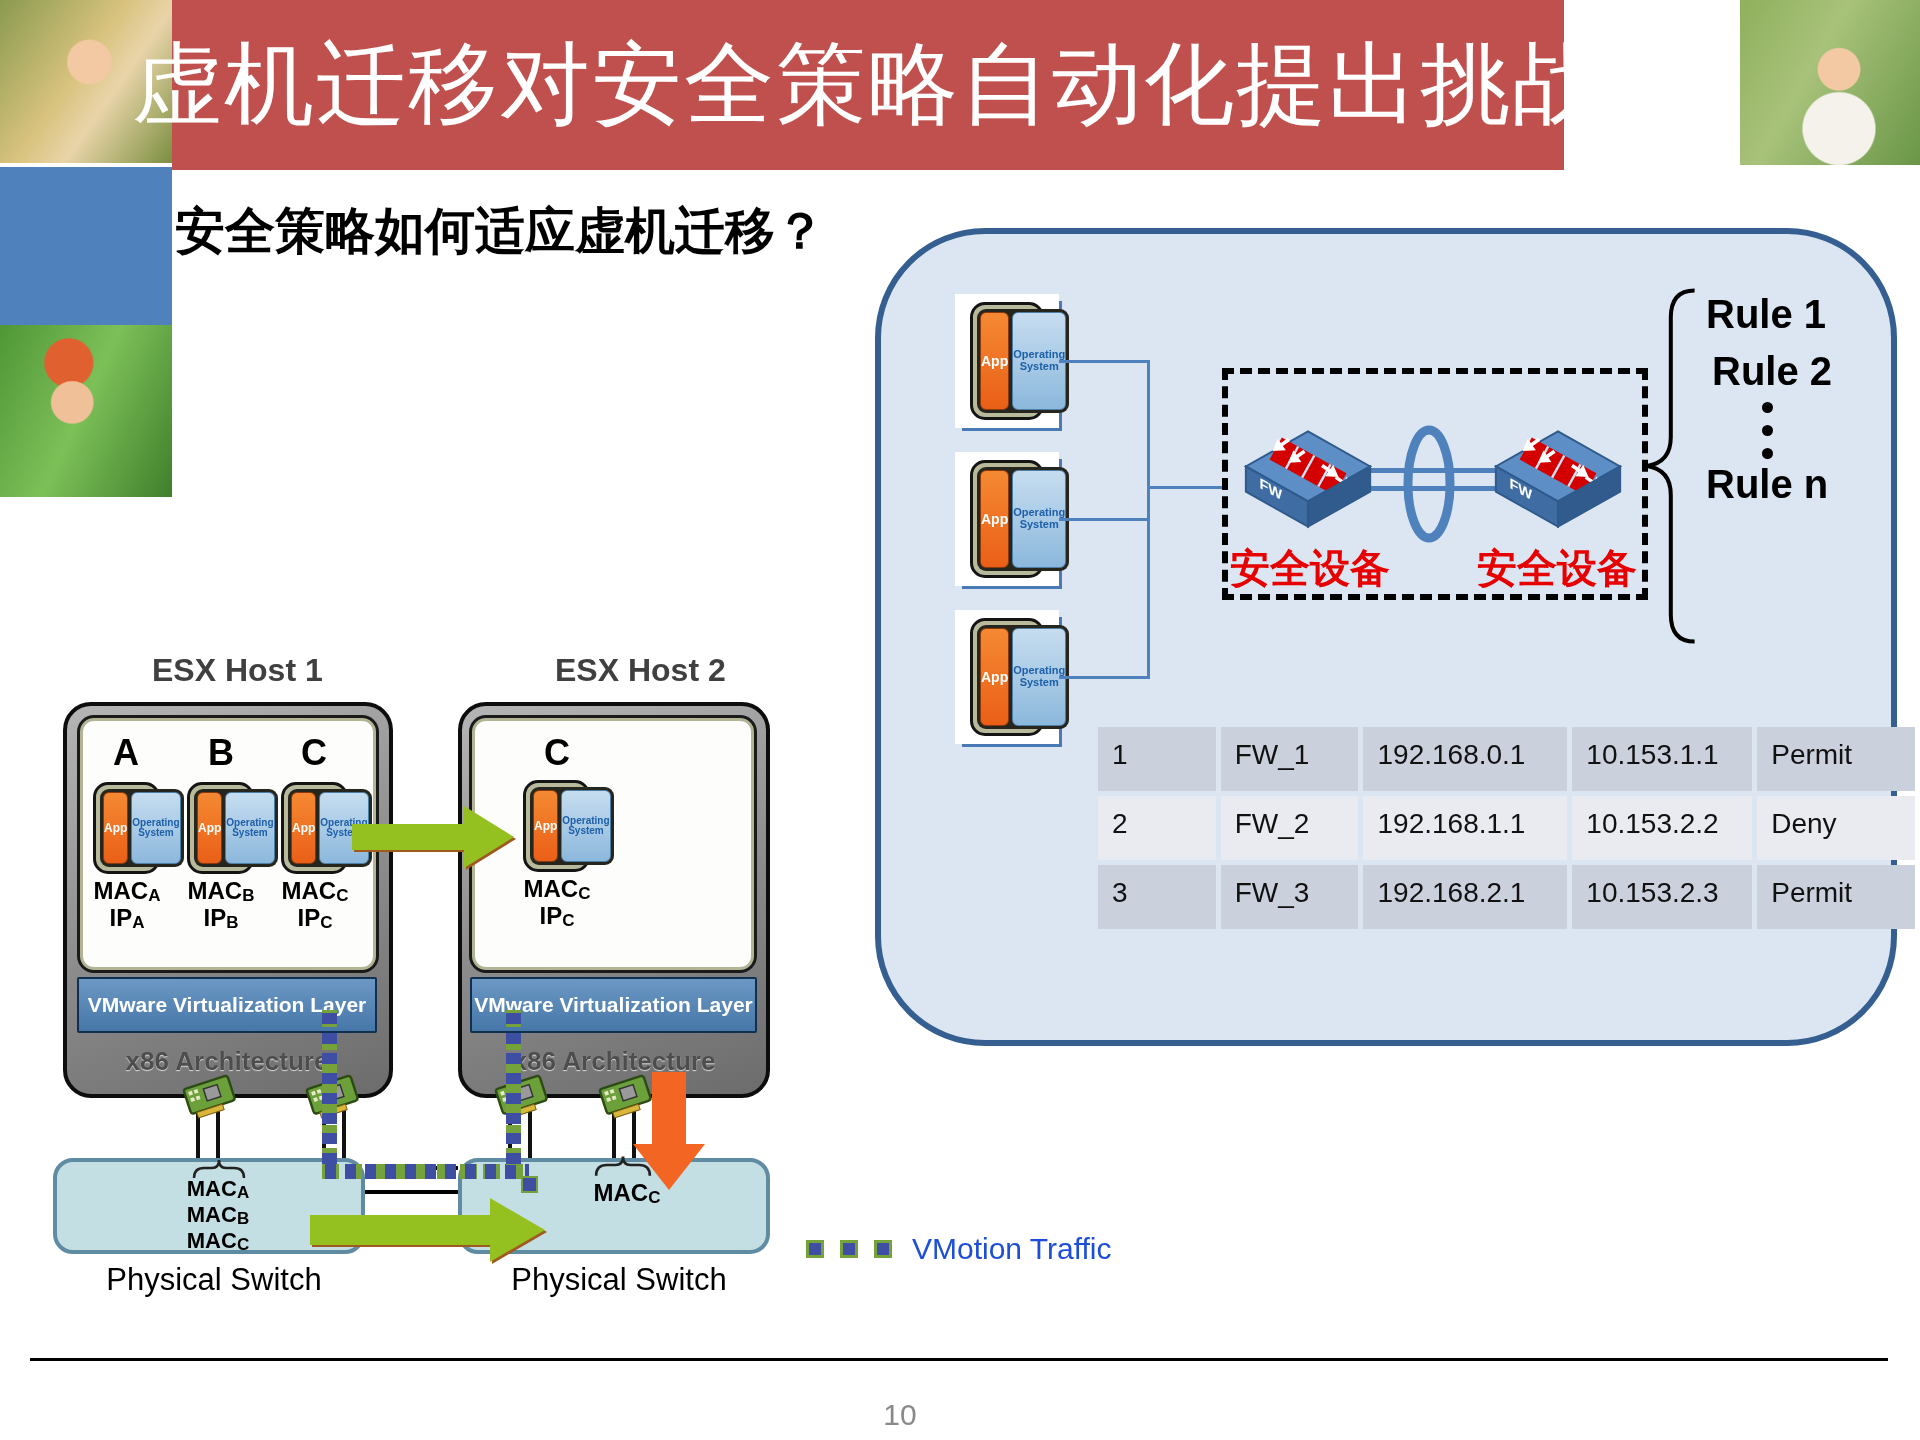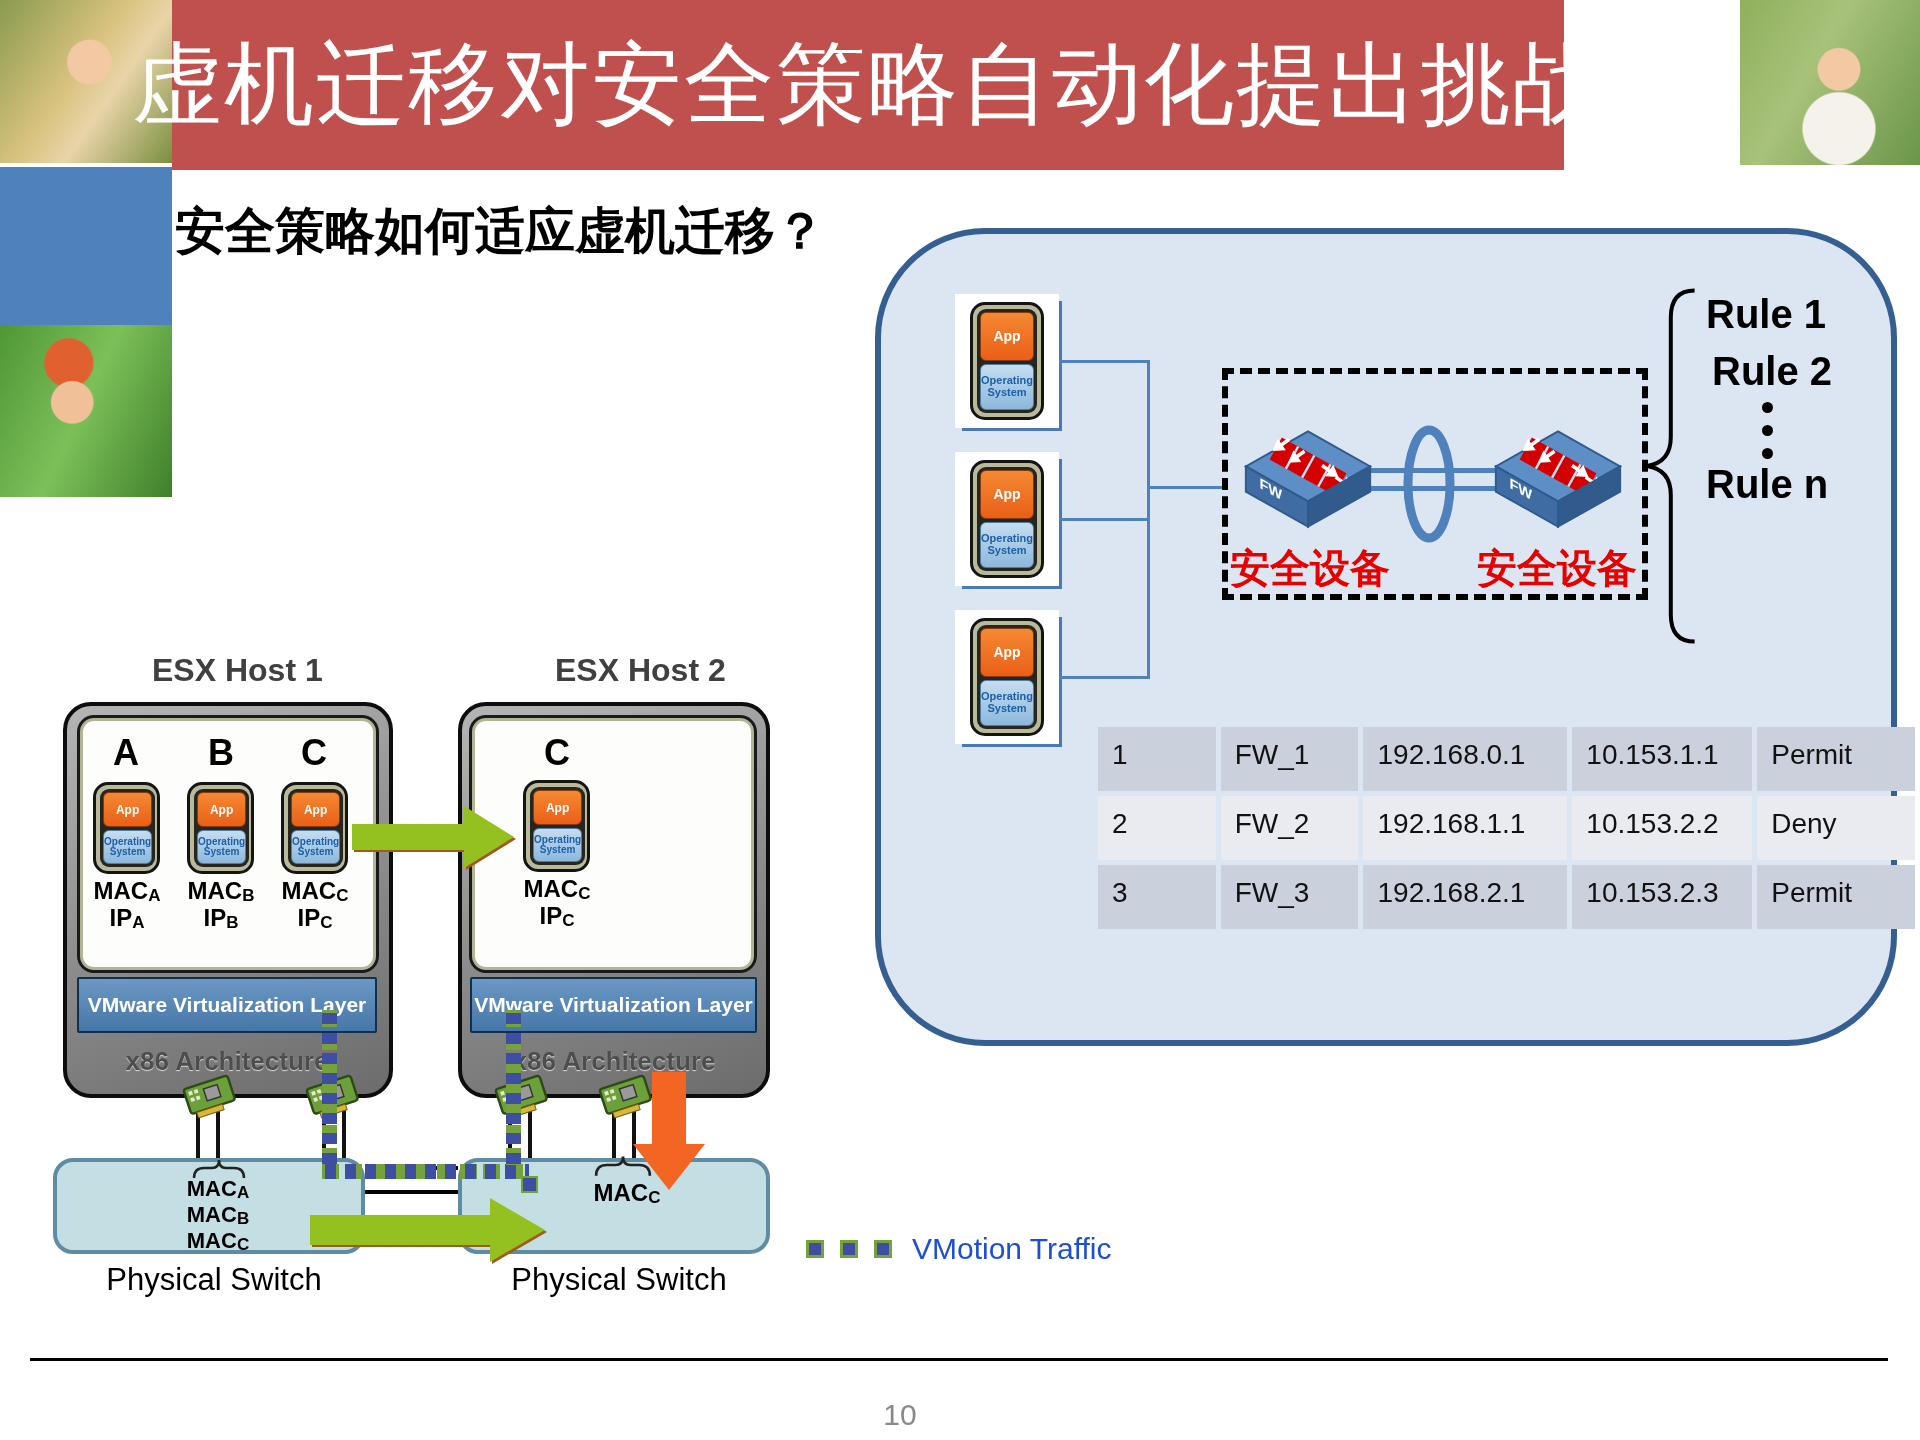--- a/index.html
+++ b/index.html
@@ -26,21 +26,21 @@
             font-family:"Liberation Serif","DejaVu Serif",serif;}
   
   .panel{left:875px;top:228px;width:1022px;height:818px;box-sizing:border-box;
          background:#DCE6F2;border:6px solid #365F91;border-radius:110px;}
   .vm-tile{width:104px;height:134px;background:#fff;box-shadow:5px 5px 0 -2px #4a7ab5;
            display:flex;align-items:center;justify-content:center;}
   
   .vm-icon{box-sizing:border-box;background:#b9b99c;border:3px solid #141414;border-radius:15px;
            padding:4px;display:flex;}
   .vm-icon-in{flex:1;background:#26261e;border-radius:9px;padding:3px;display:flex;
-              flex-direction:column;gap:3px;}
+              flex-direction:row;gap:3px;}
   .vm-app{flex:1.05;background:linear-gradient(#f58933,#ea5f17);border:1px solid #8a3a0a;
           border-radius:6px;color:#fff;font-weight:bold;display:flex;align-items:center;
           justify-content:center;}
   .vm-os{flex:1;background:linear-gradient(#c6ddf0,#8cb8dc);border:1px solid #4c7fa8;
          border-radius:6px;color:#1d5fa8;font-weight:bold;display:flex;flex-direction:column;
          align-items:center;justify-content:center;line-height:1.05;}
   .vm-large{width:74px;height:118px;}
   .vm-large .vm-app{font-size:14px;}
   .vm-large .vm-os{font-size:11px;}
   .vm-small{width:67px;height:92px;}

